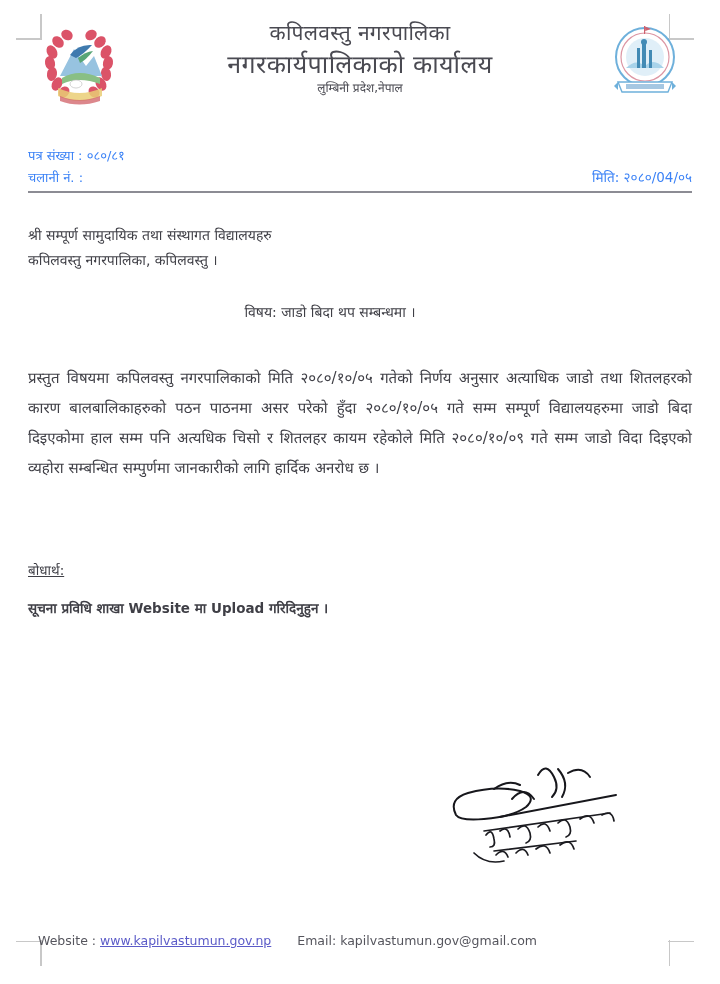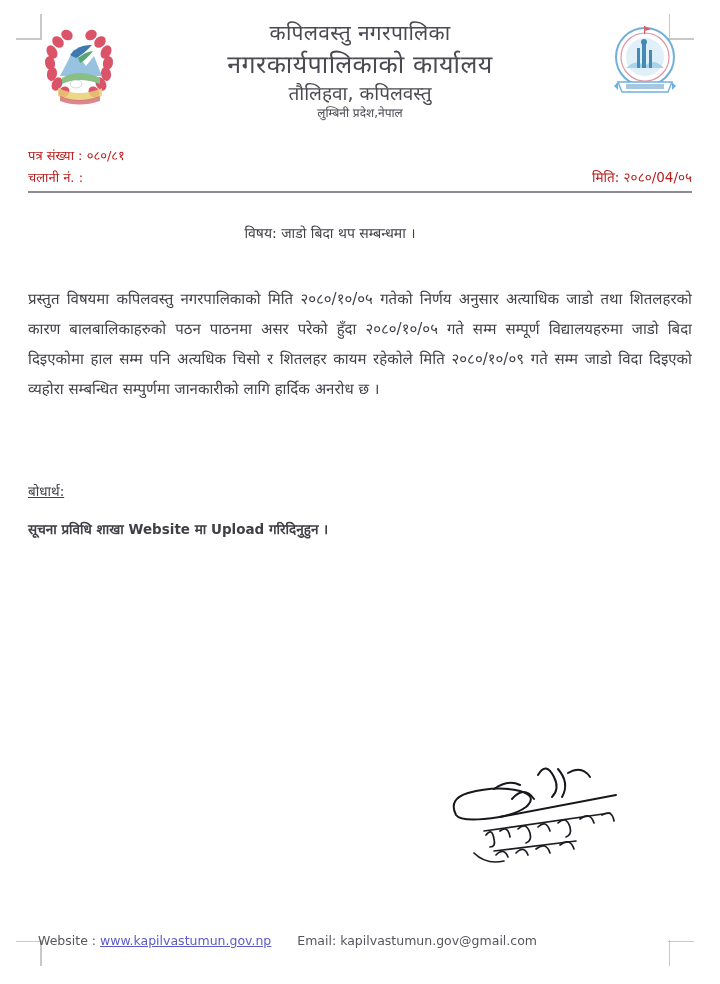--- a/index.html
+++ b/index.html
@@ -80,21 +80,21 @@
   }
   .title-1 { font-size: 21px; letter-spacing: .3px; }
   .title-2 { font-size: 25px; letter-spacing: .4px; }
   .title-3 { font-size: 19px; }
   .title-4 { font-size: 12px; }
 
   
   .meta {
     margin: 6px 28px 0 28px;
     position: relative;
-    color: #b91c1c;
+    color: #3b82f6;
   }
   .meta-row {
     display: flex;
     justify-content: space-between;
     align-items: flex-end;
     font-size: 13px;
     line-height: 1.6;
   }
   .meta-left  { text-align: left; }
   .meta-right { text-align: right; font-size: 13.5px; }
@@ -216,21 +216,20 @@
 
           <path d="M22 70 Q43 80 66 70 L66 78 Q43 88 22 78 Z" fill="#e8c96a" opacity="0.85"></path>
           <path d="M24 78 Q43 86 64 78 L64 83 Q43 90 24 83 Z" fill="#cf5c63" opacity="0.8"></path>
         </g>
       </svg>
     </div>
 
     <div class="header-titles">
       <div class="title-line title-1">कपिलवस्तु नगरपालिका</div>
       <div class="title-line title-2">नगरकार्यपालिकाको कार्यालय</div>
-      <div class="title-line title-3">तौलिहवा, कपिलवस्तु</div>
       <div class="title-line title-4">लुम्बिनी प्रदेश,नेपाल</div>
     </div>
 
     <div class="emblem-right">
       <svg viewBox="0 0 78 76" width="78" height="76">
         <g opacity="0.9">
           <circle cx="39" cy="33" r="29" fill="#ffffff" stroke="#5fa8d8" stroke-width="2"></circle>
           <circle cx="39" cy="33" r="24" fill="none" stroke="#d98b9a" stroke-width="1.2"></circle>
           <circle cx="39" cy="33" r="19" fill="#ddeef8"></circle>
 
@@ -259,20 +258,24 @@
     </div>
     <div class="meta-row">
       <div class="meta-left">चलानी नं. :</div>
       <div class="meta-right">मिति: २०८०/04/०५</div>
     </div>
     <div class="rule"></div>
   </div>
 
   <div class="body-area">
 
+    <div class="recipient">
+      <div>श्री सम्पूर्ण सामुदायिक तथा संस्थागत विद्यालयहरु</div>
+      <div>कपिलवस्तु नगरपालिका, कपिलवस्तु ।</div>
+    </div>
 
     <div class="subject">विषय: जाडो बिदा थप सम्बन्धमा ।</div>
 
     <div class="para">प्रस्तुत विषयमा कपिलवस्तु नगरपालिकाको मिति २०८०/१०/०५ गतेको निर्णय अनुसार अत्याधिक जाडो तथा शितलहरको कारण बालबालिकाहरुको पठन पाठनमा असर परेको हुँदा २०८०/१०/०५ गते सम्म सम्पूर्ण विद्यालयहरुमा जाडो बिदा दिइएकोमा हाल सम्म पनि अत्यधिक चिसो र शितलहर कायम रहेकोले मिति २०८०/१०/०९ गते सम्म जाडो विदा दिइएको व्यहोरा सम्बन्धित सम्पुर्णमा जानकारीको लागि हार्दिक अनरोध छ  ।</div>
 
     <div class="bodhartha-head">बोधार्थ:</div>
     <div class="bodhartha-body">सूचना प्रविधि शाखा Website मा Upload गरिदिनुहुन ।</div>
 
     
     <div class="signature">

